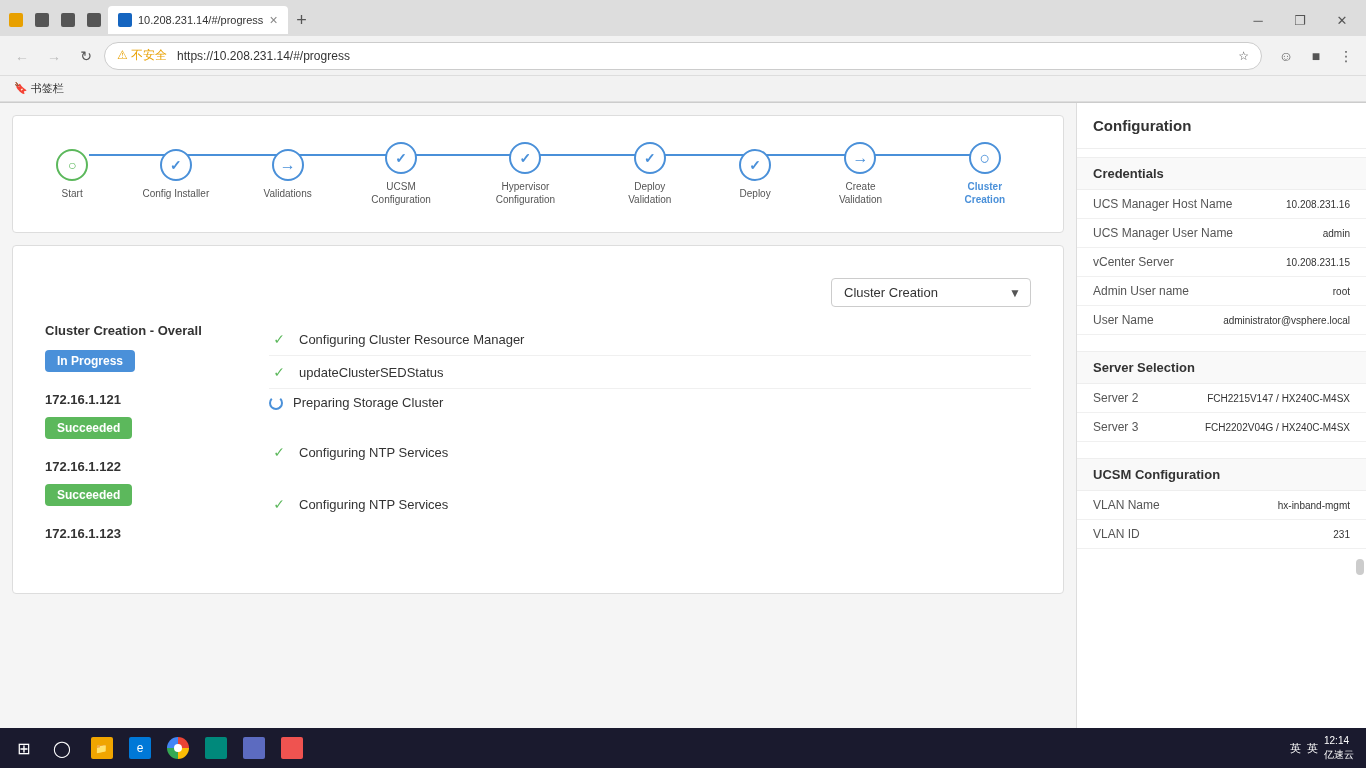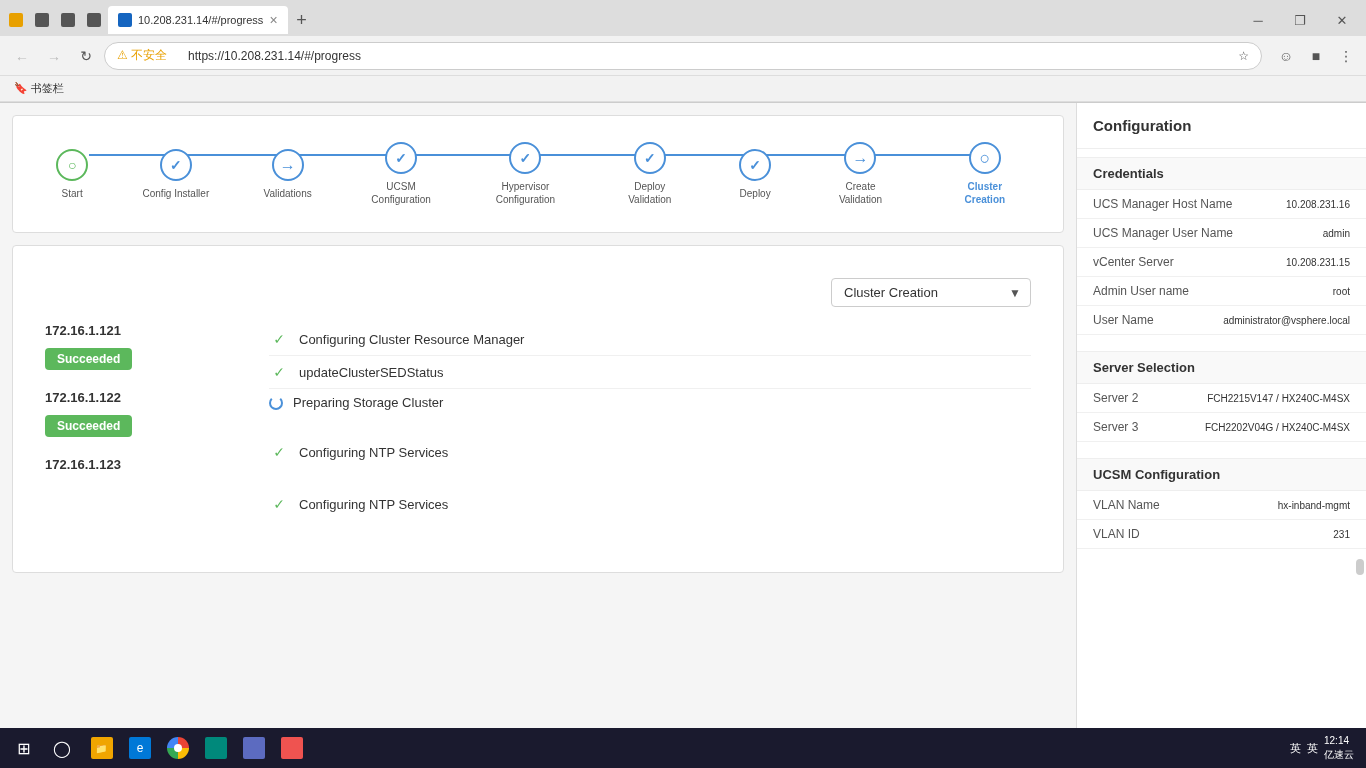--- a/index.html
+++ b/index.html
@@ -5,21 +5,21 @@
     * { box-sizing: border-box; margin: 0; padding: 0; }
     body { font-family: Arial, sans-serif; font-size: 13px; background: #e8e8e8; overflow: hidden; width: 1366px; height: 768px; }
 
     
     .browser-chrome { background: #737373; border-bottom: 1px solid #ccc; }
     .tab-bar { display: flex; align-items: center; background: #ddd; padding: 4px 4px 0; height: 36px; }
 
     .nav-bar { display: flex; align-items: center; background: #f2f2f2; padding: 4px 8px; gap: 4px; height: 40px; border-bottom: 1px solid #ddd; }
     .nav-btn { width: 28px; height: 28px; border-radius: 50%; display: flex; align-items: center; justify-content: center; cursor: pointer; color: #555; font-size: 14px; }
     .nav-btn.disabled { color: #bbb; cursor: default; }
-    .address-bar-container { flex: 1; display: flex; align-items: center; background: white; border: 1px solid #ccc; border-radius: 20px; padding: 0 12px; height: 28px; gap: 21px; }
+    .address-bar-container { flex: 1; display: flex; align-items: center; background: white; border: 1px solid #ccc; border-radius: 20px; padding: 0 12px; height: 28px; gap: 10px; }
     .security-warning { color: #e8a000; font-size: 12px; }
     .address-text { flex: 1; font-size: 12px; color: #333; }
     .nav-icons { display: flex; align-items: center; gap: 6px; margin-left: 8px; }
     .nav-icon { width: 24px; height: 24px; display: flex; align-items: center; justify-content: center; color: #555; cursor: pointer; font-size: 14px; }
 
     
     .bookmarks-bar { background: #f2f2f2; padding: 2px 8px; height: 26px; display: flex; align-items: center; gap: 4px; border-bottom: 1px solid #ddd; font-size: 11px; color: #333; overflow: hidden; }
     .bookmark-item { display: flex; align-items: center; gap: 3px; padding: 1px 6px; border-radius: 3px; cursor: pointer; white-space: nowrap; }
 
     
@@ -223,20 +223,24 @@
               <option>Cluster Creation</option>
             </select>
             <span class="dropdown-arrow">▼</span>
           </div>
         </div>
 
         <div class="tasks-area">
 
           <div class="left-col">
 
+            <div class="node-section">
+              <div class="section-title">Cluster Creation - Overall</div>
+              <span class="status-badge in-progress">In Progress</span>
+            </div>
 
             <div class="node-section">
               <div class="node-ip">172.16.1.121</div>
               <span class="status-badge succeeded">Succeeded</span>
             </div>
 
             <div class="node-section">
               <div class="node-ip">172.16.1.122</div>
               <span class="status-badge succeeded">Succeeded</span>
             </div>

